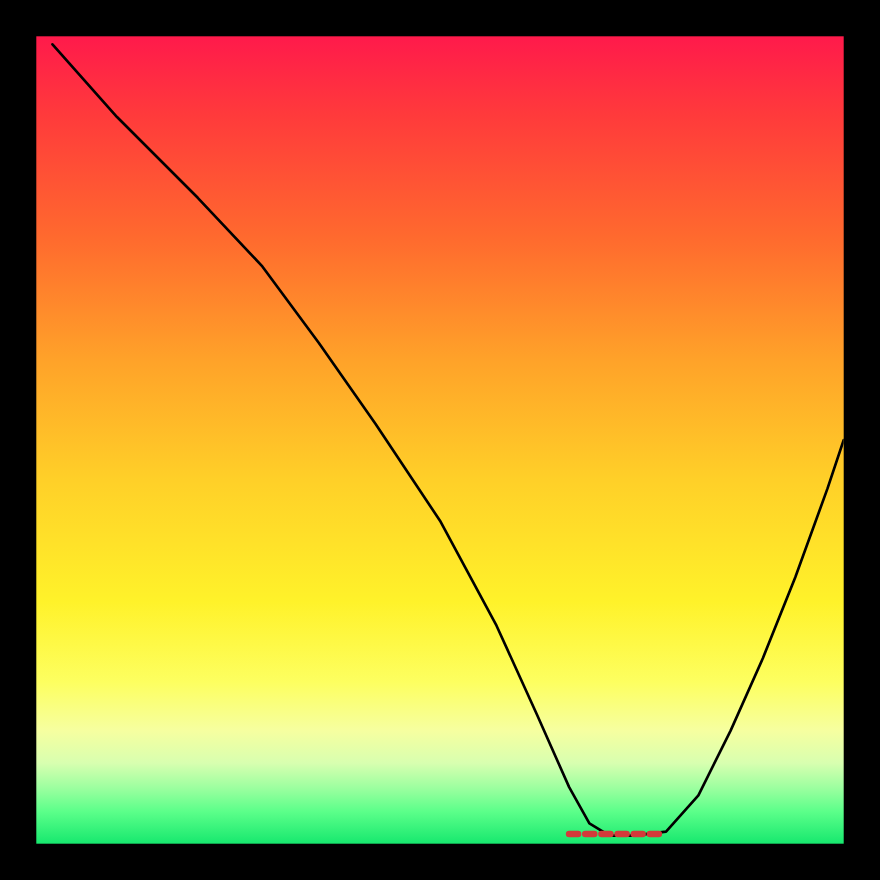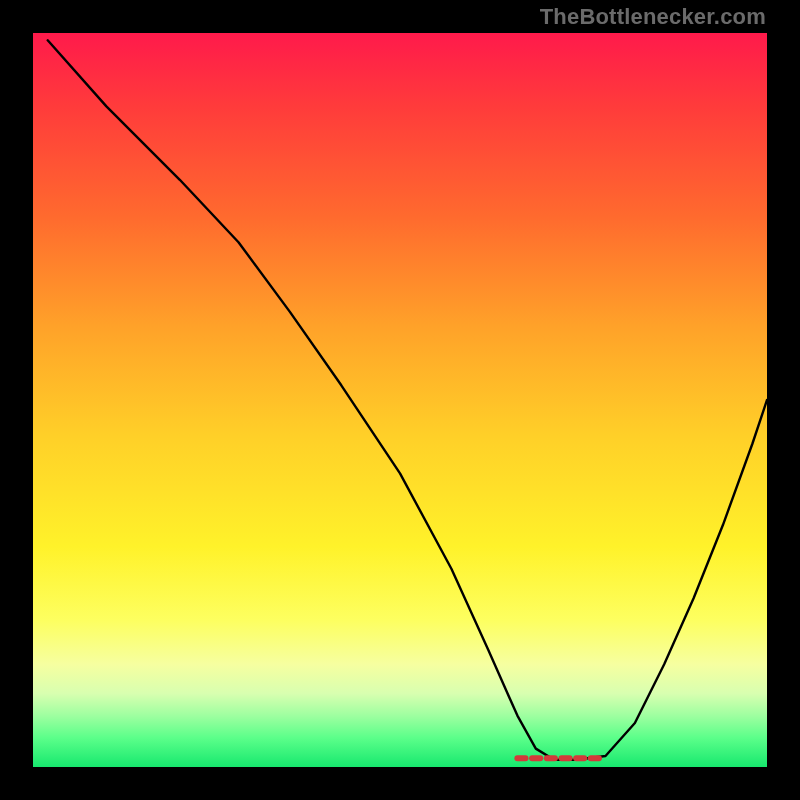--- a/index.html
+++ b/index.html
@@ -53,21 +53,20 @@
     font-weight: 600;
     color: #6b6b6b;
     letter-spacing: 0.2px;
   }
 </style>
 </head>
 <body>
 
 <div class="container">
 
-  <div class="watermark">TheBottlenecker.com</div>
 
   <div class="plot-area">
     <svg viewBox="0 0 734 734" preserveAspectRatio="none">
       <path d="M14.7 7.3 L73.4 73.4 L146.8 146.8 L205.5 209.2 L256.9 278.9 L308.3 352.3 L367.0 440.4 L418.4 535.8 L455.1 616.6 L484.4 682.6 L502.8 715.6 L521.1 726.7 L543.2 726.7 L572.5 723.0 L601.9 690.0 L631.2 631.2 L660.6 565.2 L690.0 491.8 L719.3 411.0 L734.0 367.0" stroke="#000" stroke-width="2.4" fill="none" stroke-linecap="round" stroke-linejoin="round"></path>
       <g stroke="#d33a3a" stroke-width="6" stroke-linecap="round">
           <line x1="484.4" x2="492.5" y1="725.2" y2="725.2"></line>
           <line x1="499.1" x2="507.2" y1="725.2" y2="725.2"></line>
           <line x1="513.8" x2="521.9" y1="725.2" y2="725.2"></line>
           <line x1="528.5" x2="536.6" y1="725.2" y2="725.2"></line>
           <line x1="543.2" x2="551.2" y1="725.2" y2="725.2"></line>

